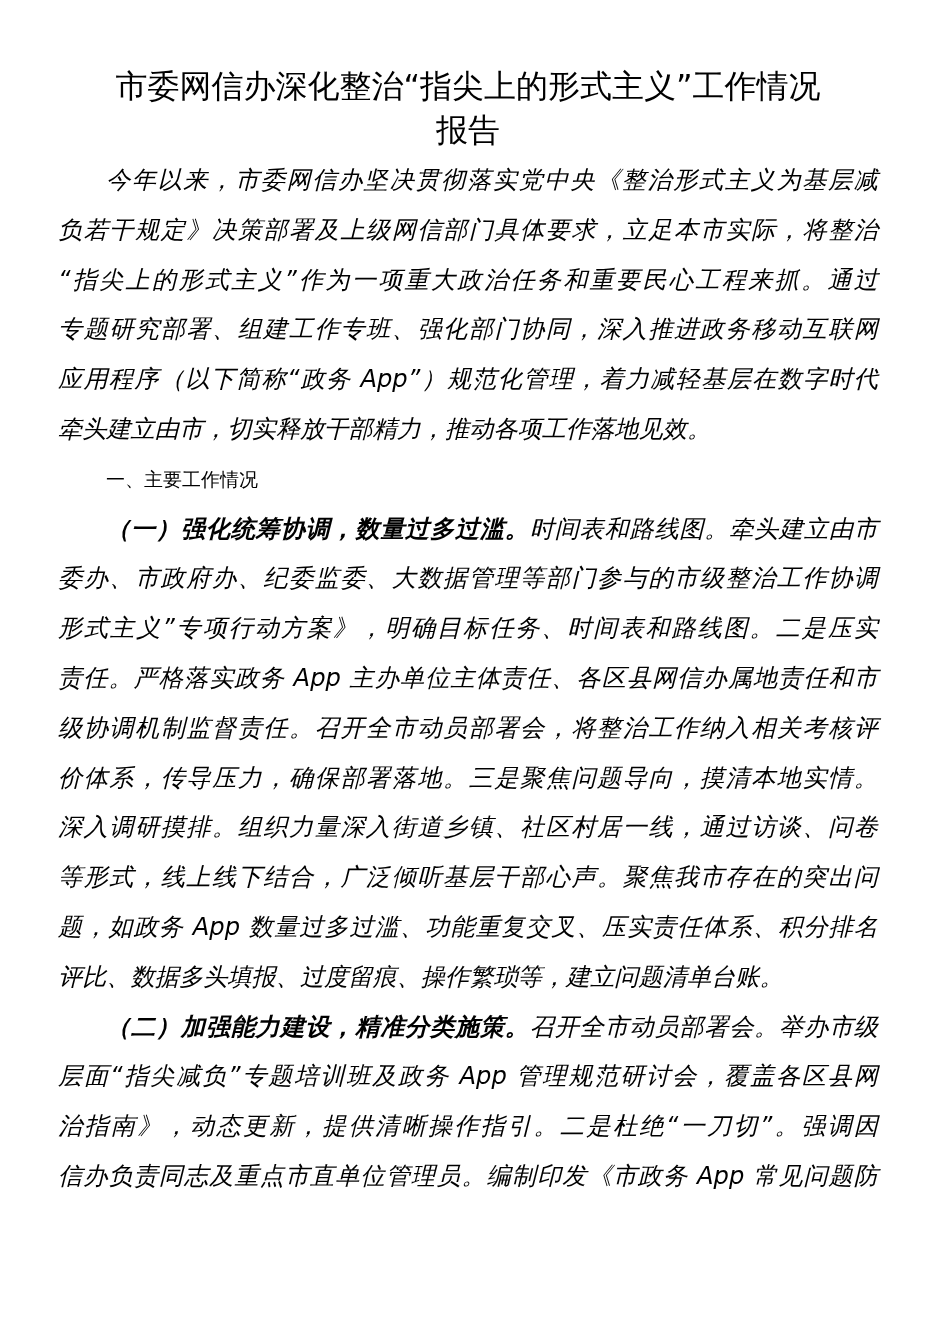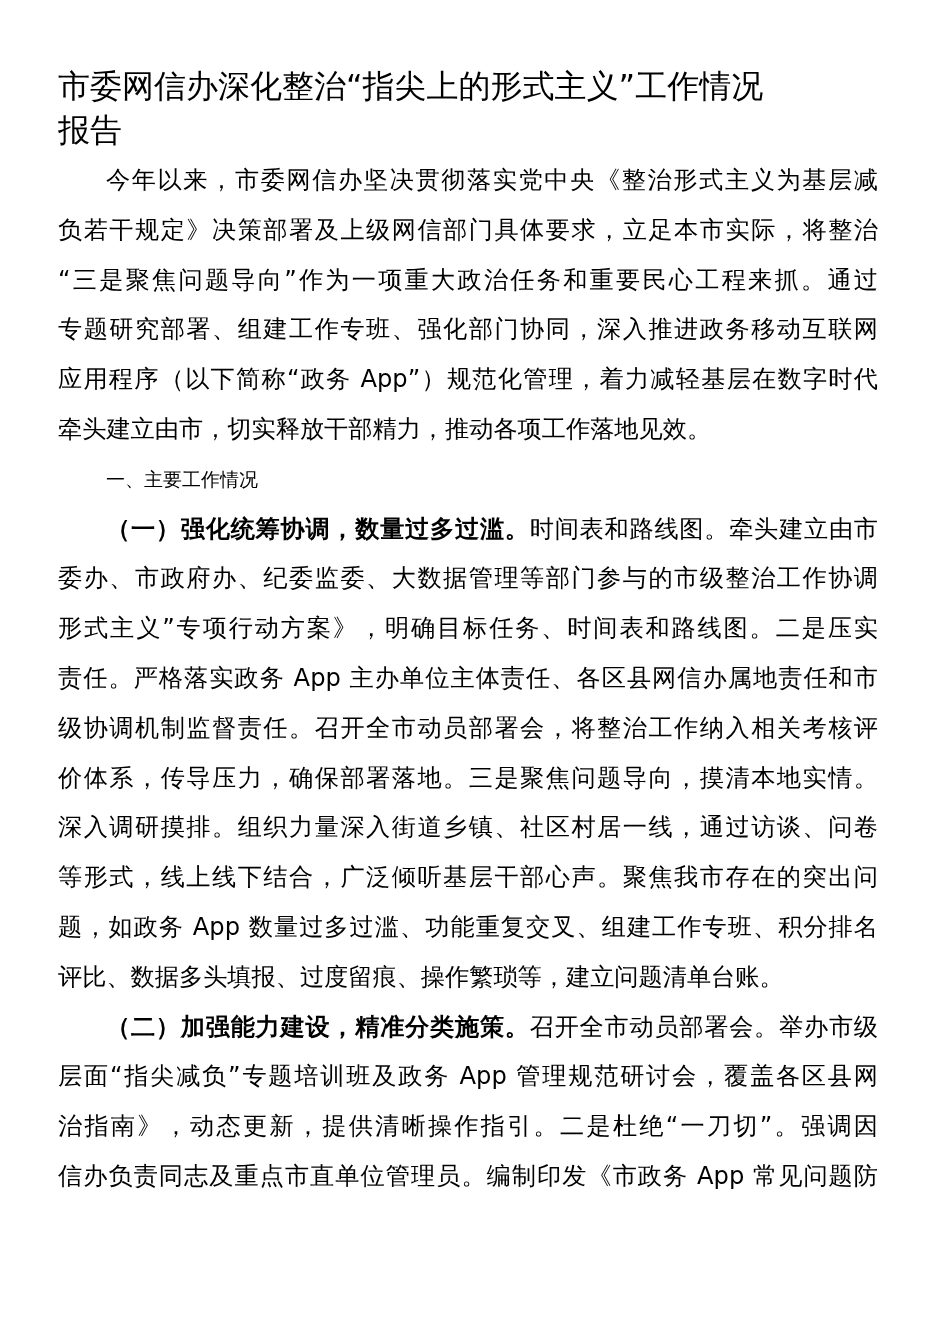--- a/index.html
+++ b/index.html
@@ -17,35 +17,36 @@
     }
     .page {
       position: absolute;
       left: 58px;
       top: 64px;
       width: 820px;
     }
     .title {
       font-size: 32px;
       line-height: 44px;
-      text-align: left;
+      text-align: center;
       margin: 0 0 4px 0;
       font-weight: normal;
       letter-spacing: 0;
     }
     .title .line {
       display: block;
       white-space: nowrap;
     }
     .para {
       font-size: 24.2px;
       line-height: 49.8px;
       margin: 0;
       text-align: justify;
       text-align-last: left;
+      font-style: italic;
     }
     .para .line {
       display: block;
       white-space: nowrap;
       text-align-last: justify;
       text-align: justify;
     }
     .para .line.last {
       text-align-last: left;
     }
@@ -68,38 +69,38 @@
 <div class="page">
 
   <h1 class="title">
     <span class="line">市委网信办深化整治“指尖上的形式主义”工作情况</span>
     <span class="line">报告</span>
   </h1>
 
   <div class="para">
     <span class="line indent">今年以来，市委网信办坚决贯彻落实党中央《整治形式主义为基层减</span>
     <span class="line">负若干规定》决策部署及上级网信部门具体要求，立足本市实际，将整治</span>
-    <span class="line">“三是聚焦问题导向”作为一项重大政治任务和重要民心工程来抓。通过</span>
+    <span class="line">“指尖上的形式主义”作为一项重大政治任务和重要民心工程来抓。通过</span>
     <span class="line">专题研究部署、组建工作专班、强化部门协同，深入推进政务移动互联网</span>
     <span class="line">应用程序（以下简称“政务 App”）规范化管理，着力减轻基层在数字时代</span>
     <span class="line last">牵头建立由市，切实释放干部精力，推动各项工作落地见效。</span>
   </div>
 
   <div class="heading">一、主要工作情况</div>
 
   <div class="para">
     <span class="line indent"><span class="bold">（一）强化统筹协调，数量过多过滥。</span><span>时间表和路线图。牵头建立由市</span></span>
     <span class="line">委办、市政府办、纪委监委、大数据管理等部门参与的市级整治工作协调</span>
     <span class="line">形式主义”专项行动方案》，明确目标任务、时间表和路线图。二是压实</span>
     <span class="line">责任。严格落实政务 App 主办单位主体责任、各区县网信办属地责任和市</span>
     <span class="line">级协调机制监督责任。召开全市动员部署会，将整治工作纳入相关考核评</span>
     <span class="line">价体系，传导压力，确保部署落地。三是聚焦问题导向，摸清本地实情。</span>
     <span class="line">深入调研摸排。组织力量深入街道乡镇、社区村居一线，通过访谈、问卷</span>
     <span class="line">等形式，线上线下结合，广泛倾听基层干部心声。聚焦我市存在的突出问</span>
-    <span class="line">题，如政务 App 数量过多过滥、功能重复交叉、组建工作专班、积分排名</span>
+    <span class="line">题，如政务 App 数量过多过滥、功能重复交叉、压实责任体系、积分排名</span>
     <span class="line last">评比、数据多头填报、过度留痕、操作繁琐等，建立问题清单台账。</span>
   </div>
 
   <div class="para">
     <span class="line indent"><span class="bold">（二）加强能力建设，精准分类施策。</span><span>召开全市动员部署会。举办市级</span></span>
     <span class="line">层面“指尖减负”专题培训班及政务 App 管理规范研讨会，覆盖各区县网</span>
     <span class="line">治指南》，动态更新，提供清晰操作指引。二是杜绝“一刀切”。强调因</span>
     <span class="line">信办负责同志及重点市直单位管理员。编制印发《市政务 App 常见问题防</span>
   </div>
 

